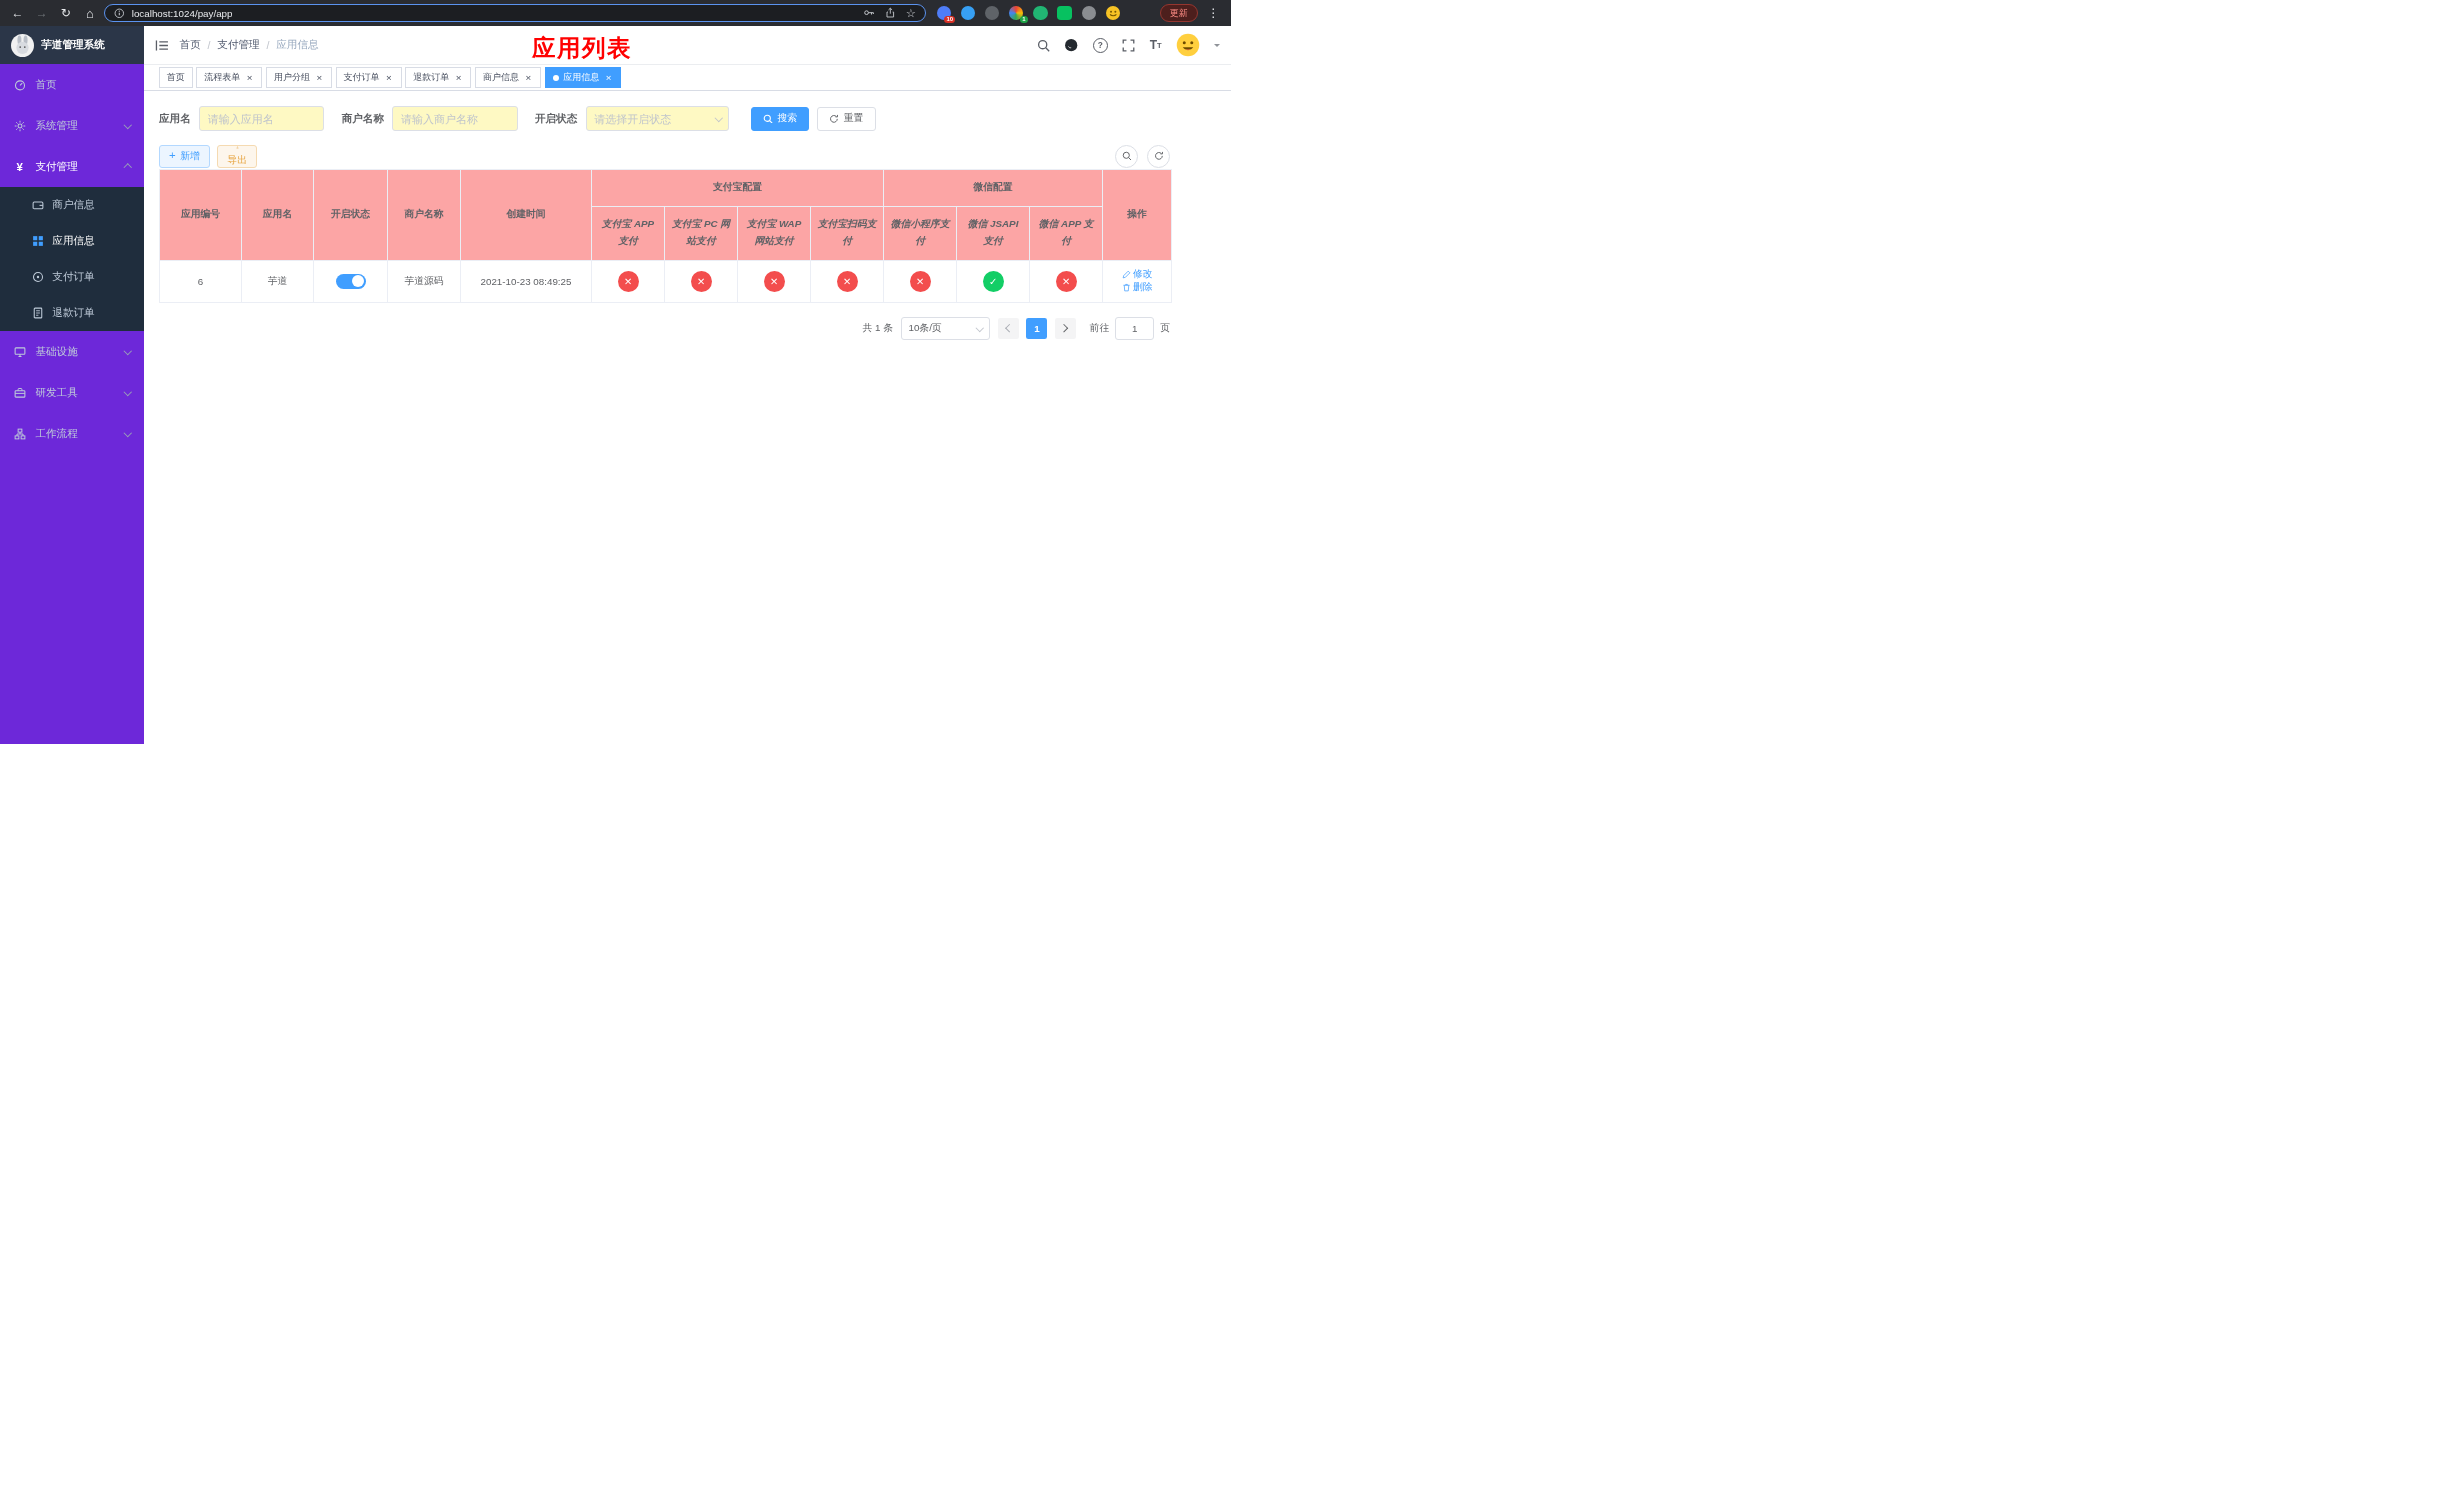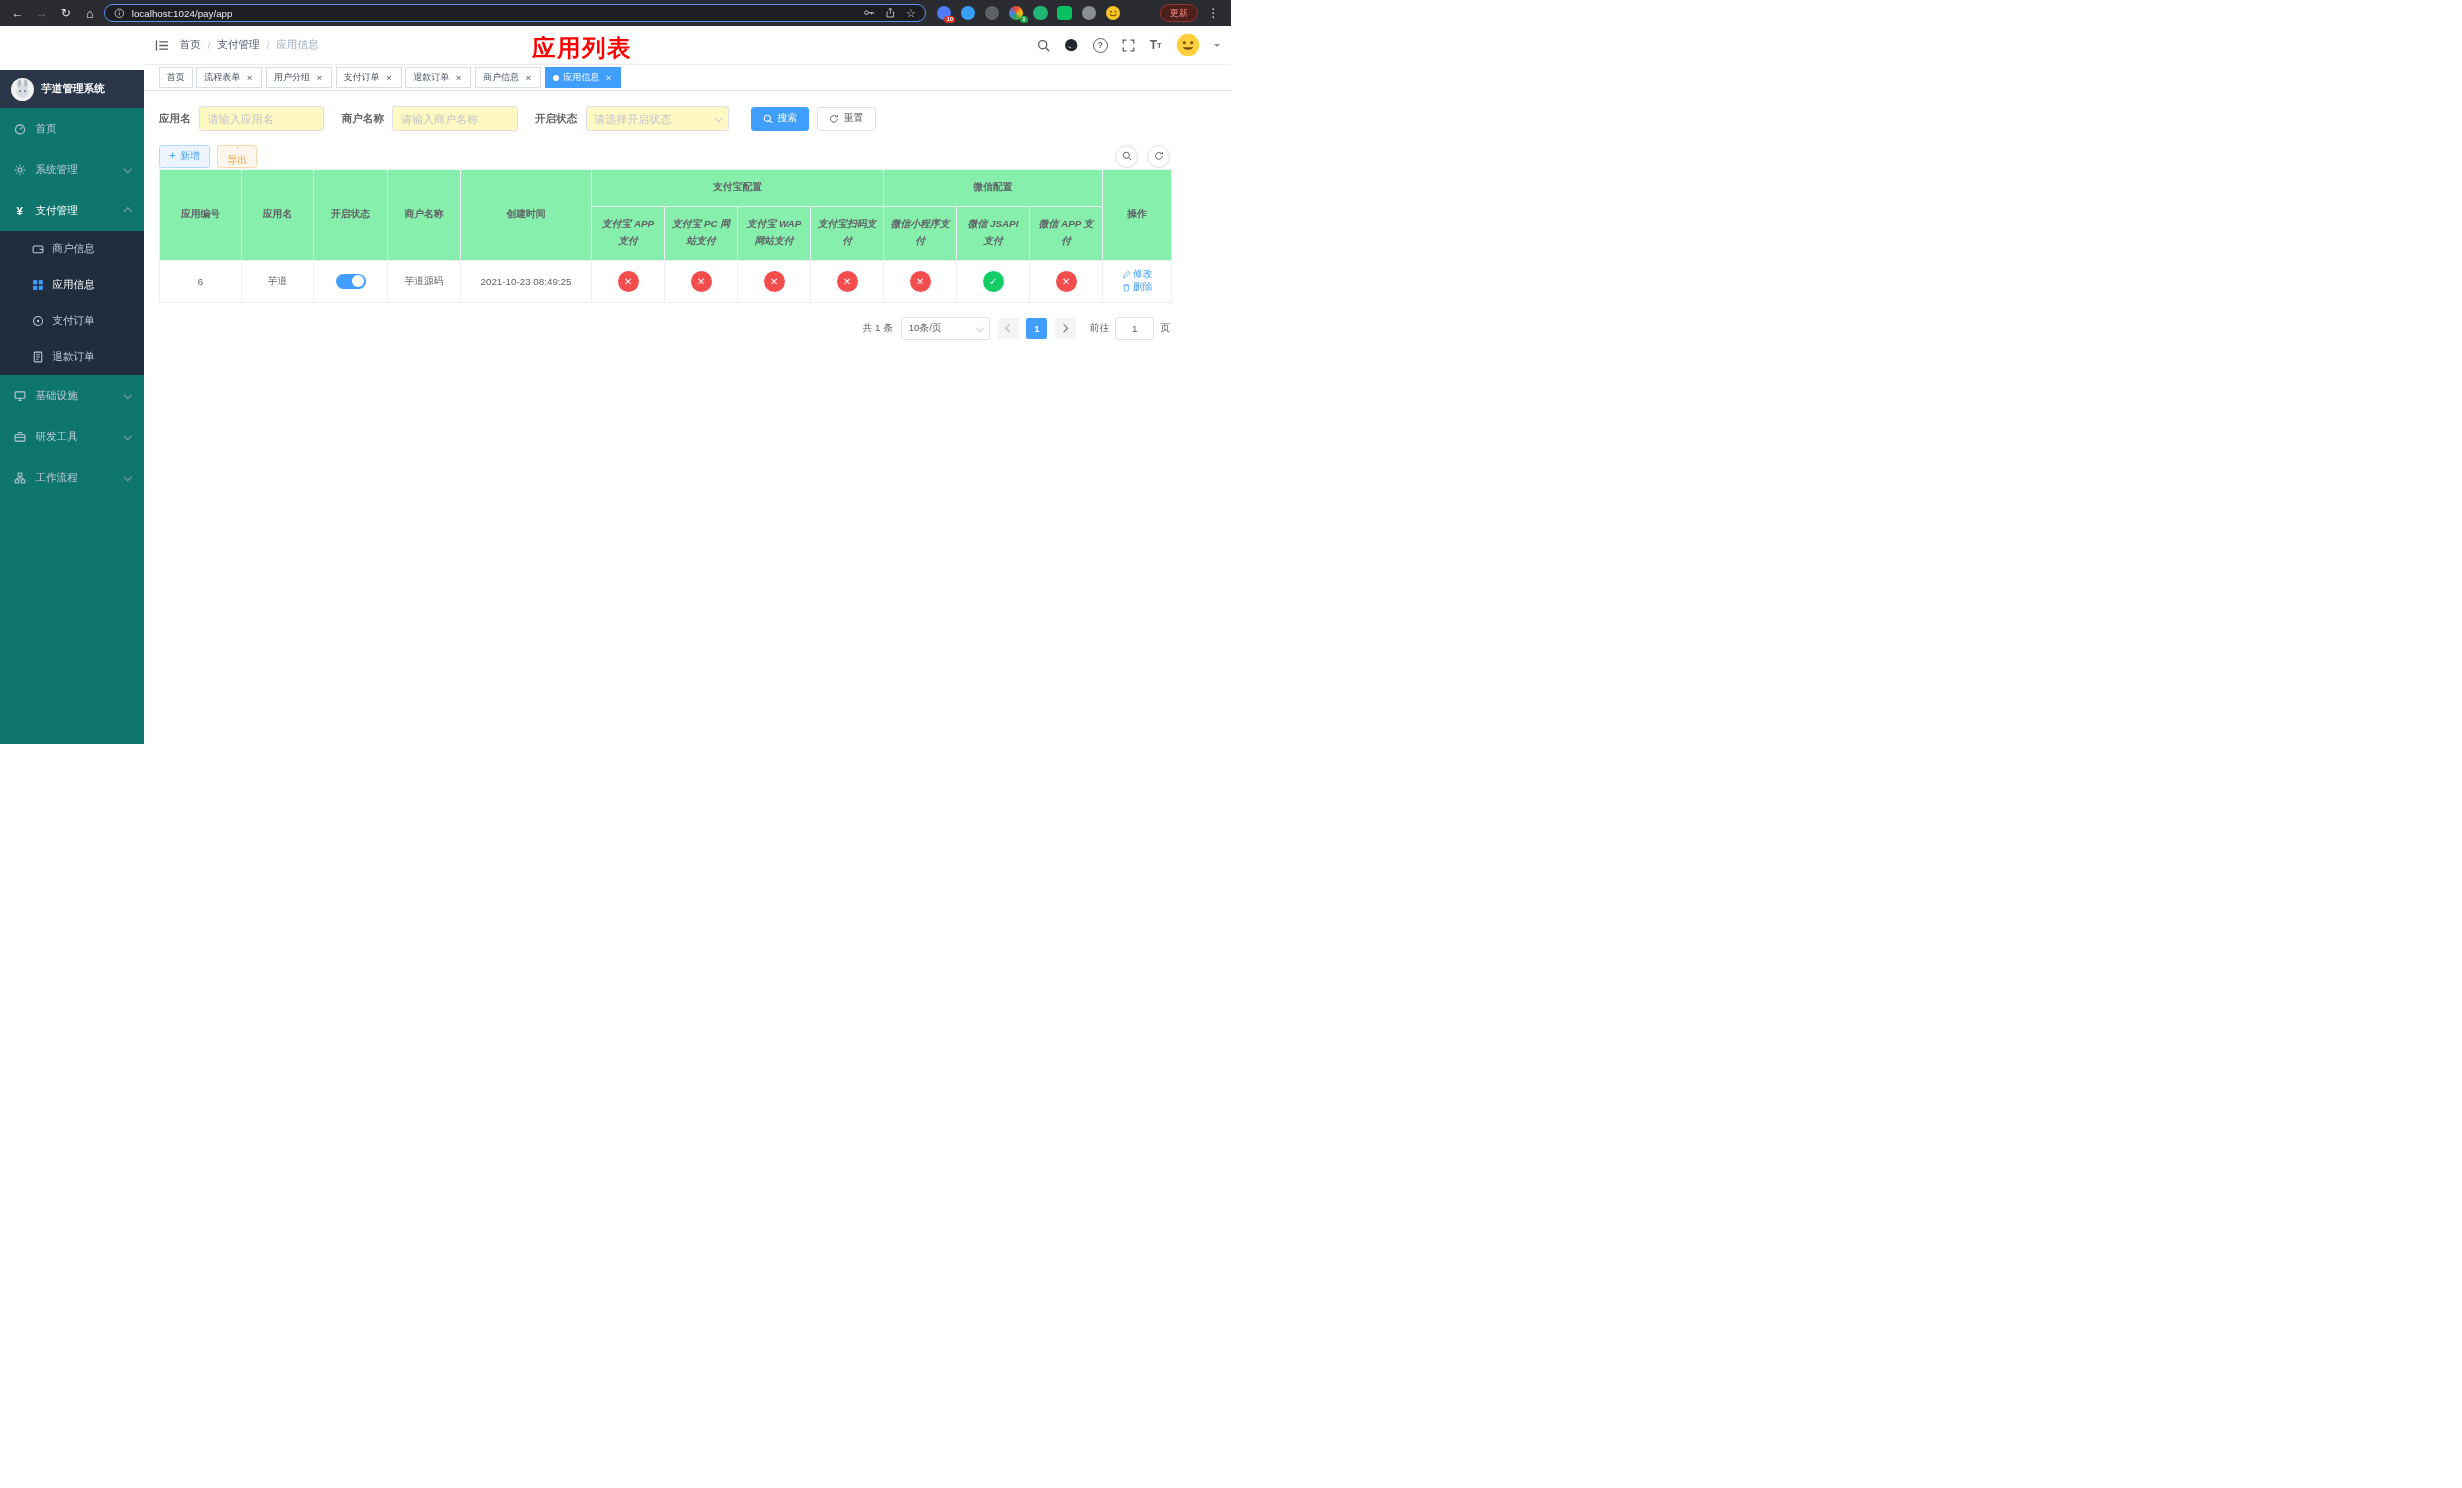--- a/index.html
+++ b/index.html
@@ -22,21 +22,21 @@
   .addr-right{margin-left:auto;display:flex;align-items:center;gap:10.6px;color:#c3c6cb;}
   .icon-star::before{content:"☆";font-size:11.4px;color:#c3c6cb;}
   .ext-row{display:flex;align-items:center;gap:9.8px;margin:0 6px;}
   .ext-ic{width:14.4px;height:14.4px;border-radius:50%;position:relative;cursor:pointer;}
   .ext-ic.square{border-radius:3.8px;}
   .ext-badge{position:absolute;bottom:-3px;right:-4.5px;background:#d93025;color:#fff;font-size:6px;line-height:7.6px;padding:0 2.3px;border-radius:4.5px;font-weight:700;}
   .ext-badge.green{background:#1ea446;}
   .update-pill{background:#4d1f1d;border:0.8px solid #94362f;color:#ff8d85;font-size:9px;line-height:1;padding:3.8px 9px;border-radius:9.8px;cursor:pointer;margin-right:1.5px;white-space:nowrap;margin-left:29px;}
   
   .app{display:flex;height:719px;}
-  .sidebar{width:144px;flex:0 0 144px;background:#0f766e;overflow:hidden;margin-top:44px;}
+  .sidebar{width:144px;flex:0 0 144px;background:#6d28d9;overflow:hidden;}
   .logo-row{height:38px;display:flex;align-items:center;gap:7.6px;padding:0 10.6px;background:#2b3648;}
   .side-title{color:#fff;font-size:10.6px;font-weight:700;}
   .mi{height:41px;display:flex;align-items:center;padding:0 13.6px;color:#bfcbd9;font-size:10.6px;gap:9.8px;cursor:pointer;}
   .mi.trail{color:#fff;}
   .mi .chev{margin-left:auto;}
   .chev{width:4.5px;height:4.5px;border-right:1.1px solid #9aa5b5;border-bottom:1.1px solid #9aa5b5;transform:rotate(45deg);margin-top:-2.3px;}
   .chev.up{transform:rotate(-135deg);margin-top:3px;}
   .submenu{background:#1f2d3d;}
   .smi{height:36px;display:flex;align-items:center;padding:0 10.6px 0 32px;color:#bfcbd9;font-size:10.6px;gap:8.3px;cursor:pointer;}
   .smi.active{color:#fff;background:#1f2d3d;}
@@ -80,21 +80,21 @@
   .toolbar-row{display:flex;align-items:flex-start;margin-bottom:1px;}
   .btn-sm{height:23px;padding:0 9px;font-size:9.8px;}
   .btn-plain-primary{background:#ecf5ff;color:#409eff;border-color:#b3d8ff;}
   .btn-plain-warning{background:#fdf6ec;color:#e6a23c;border-color:#f5dab1;margin-left:7.6px;flex-direction:column;}
   .icon-plus::before{content:"+";font-size:11.4px;line-height:1;}
   .right-tools{margin-left:auto;display:flex;gap:9px;}
   .circle-btn{width:21px;height:21px;border-radius:50%;border:0.8px solid #dcdfe6;background:#fff;color:#606266;display:inline-flex;align-items:center;justify-content:center;cursor:pointer;}
   
   table.grid{border-collapse:collapse;width:100%;table-layout:fixed;}
   .grid th,.grid td{border:0.8px solid #ebeef5;text-align:center;font-size:9.8px;vertical-align:middle;}
-  .grid th{color:#606266;font-weight:700;background:#86efac;padding:3px 4.5px;line-height:1.7;}
+  .grid th{color:#606266;font-weight:700;background:#fca5a5;padding:3px 4.5px;line-height:1.7;}
   .grid thead tr.group-row th{height:30px;}
   .grid thead tr.sub-row th{height:47px;font-style:italic;}
   .grid td{height:41px;color:#606266;padding:0 4.5px;}
   .switch{display:inline-block;width:30px;height:15px;border-radius:7.6px;background:#dcdfe6;position:relative;cursor:pointer;vertical-align:middle;}
   .switch[data-on="true"]{background:#409eff;}
   .switch::after{content:"";position:absolute;width:12px;height:12px;border-radius:50%;background:#fff;top:1.5px;left:1.5px;}
   .switch[data-on="true"]::after{left:16.7px;}
   .st{display:inline-flex;width:21px;height:21px;border-radius:50%;align-items:center;justify-content:center;color:#fff;font-size:9.8px;font-weight:700;vertical-align:middle;}
   .st[data-state="fail"]{background:#f34d4d;}
   .st[data-state="fail"]::before{content:"✕";}

